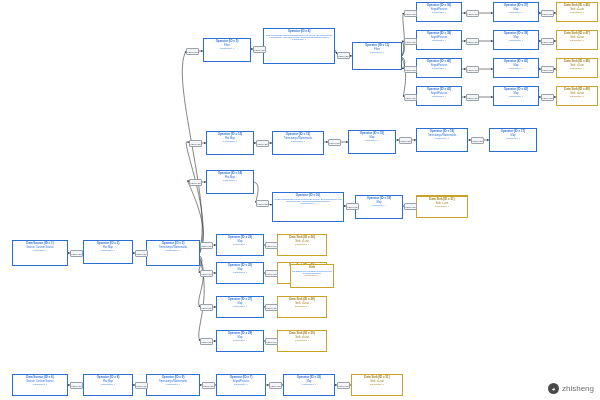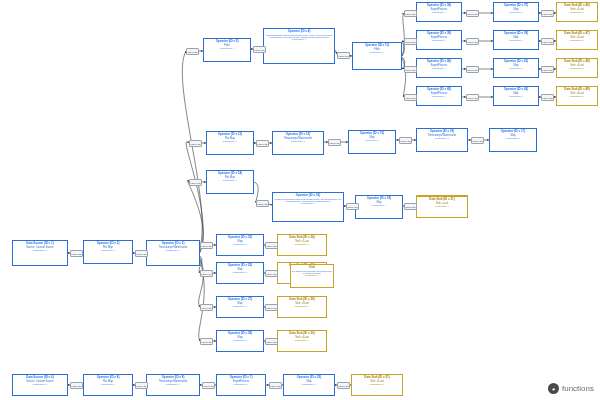--- a/index.html
+++ b/index.html
@@ -420,14 +420,14 @@
       <div class="pill" style="left: 200px; top: 338px; width: 13px;">FORWARD</div>
       <div class="pill" style="left: 265px; top: 242px; width: 13px;">FORWARD</div>
       <div class="pill" style="left: 265px; top: 270px; width: 13px;">FORWARD</div>
       <div class="pill" style="left: 265px; top: 304px; width: 13px;">FORWARD</div>
       <div class="pill" style="left: 265px; top: 338px; width: 13px;">FORWARD</div>
     </div>
 </div>
 
 <div class="watermark">
   <span class="wm-logo">◕</span>
-  <span>functions</span>
+  <span>zhisheng</span>
 </div>
 
 </body></html>

